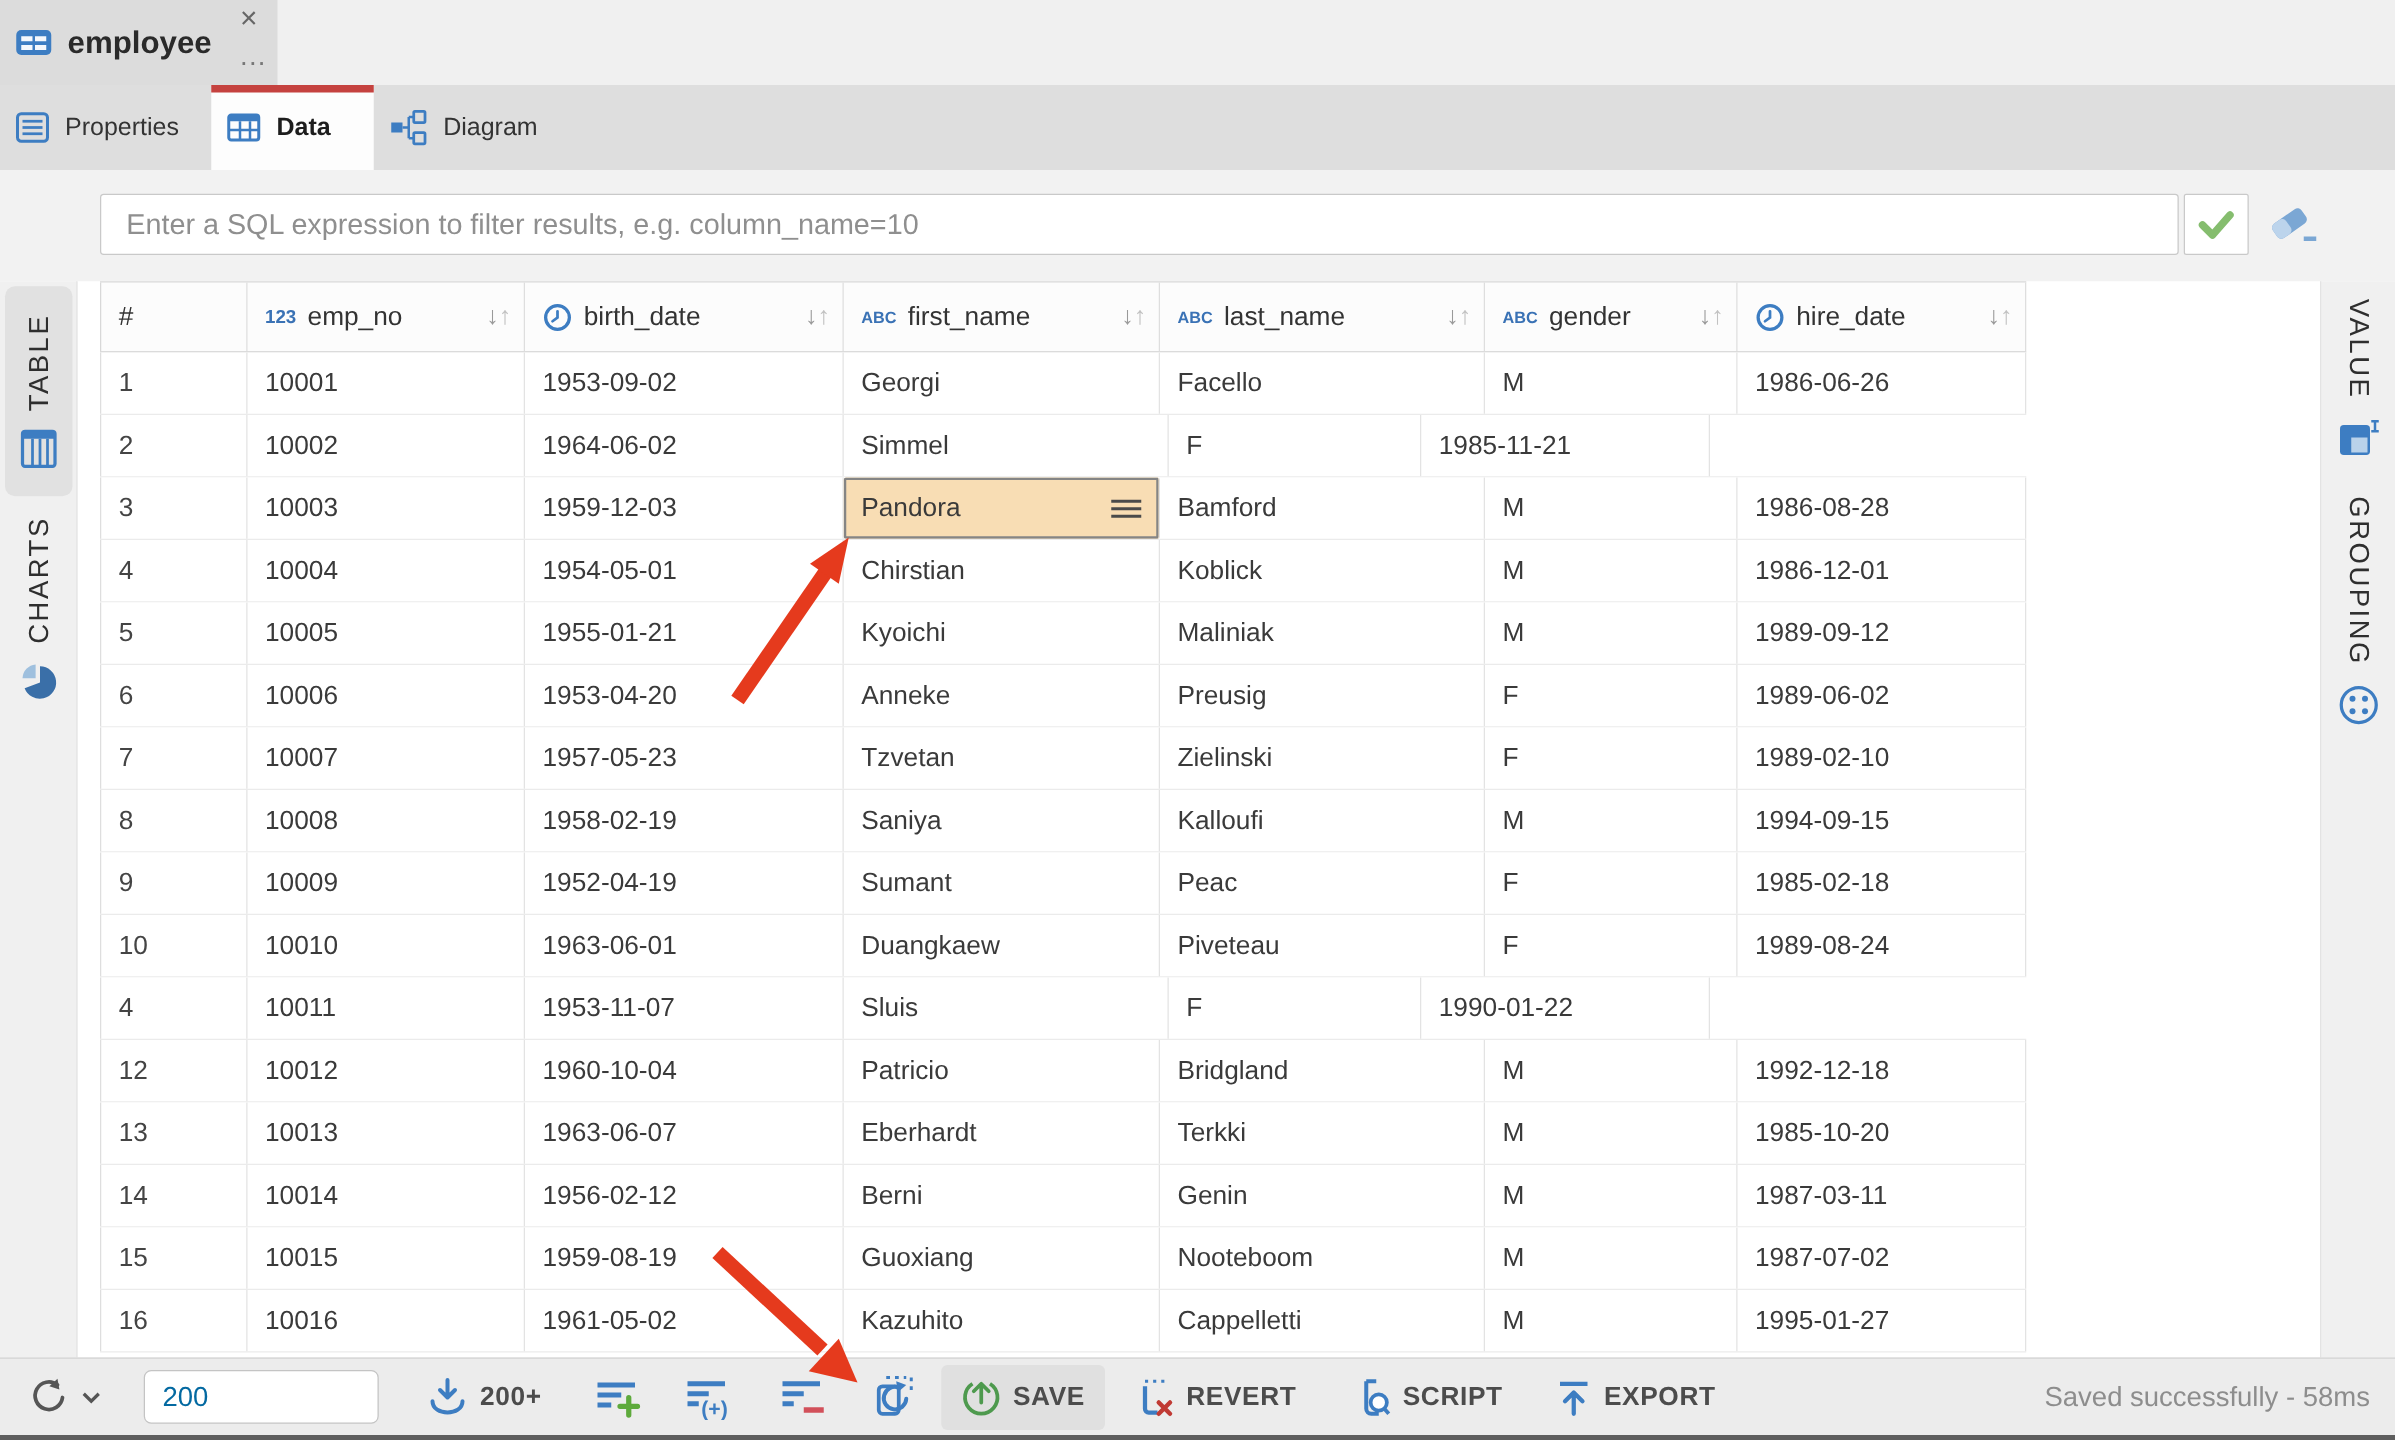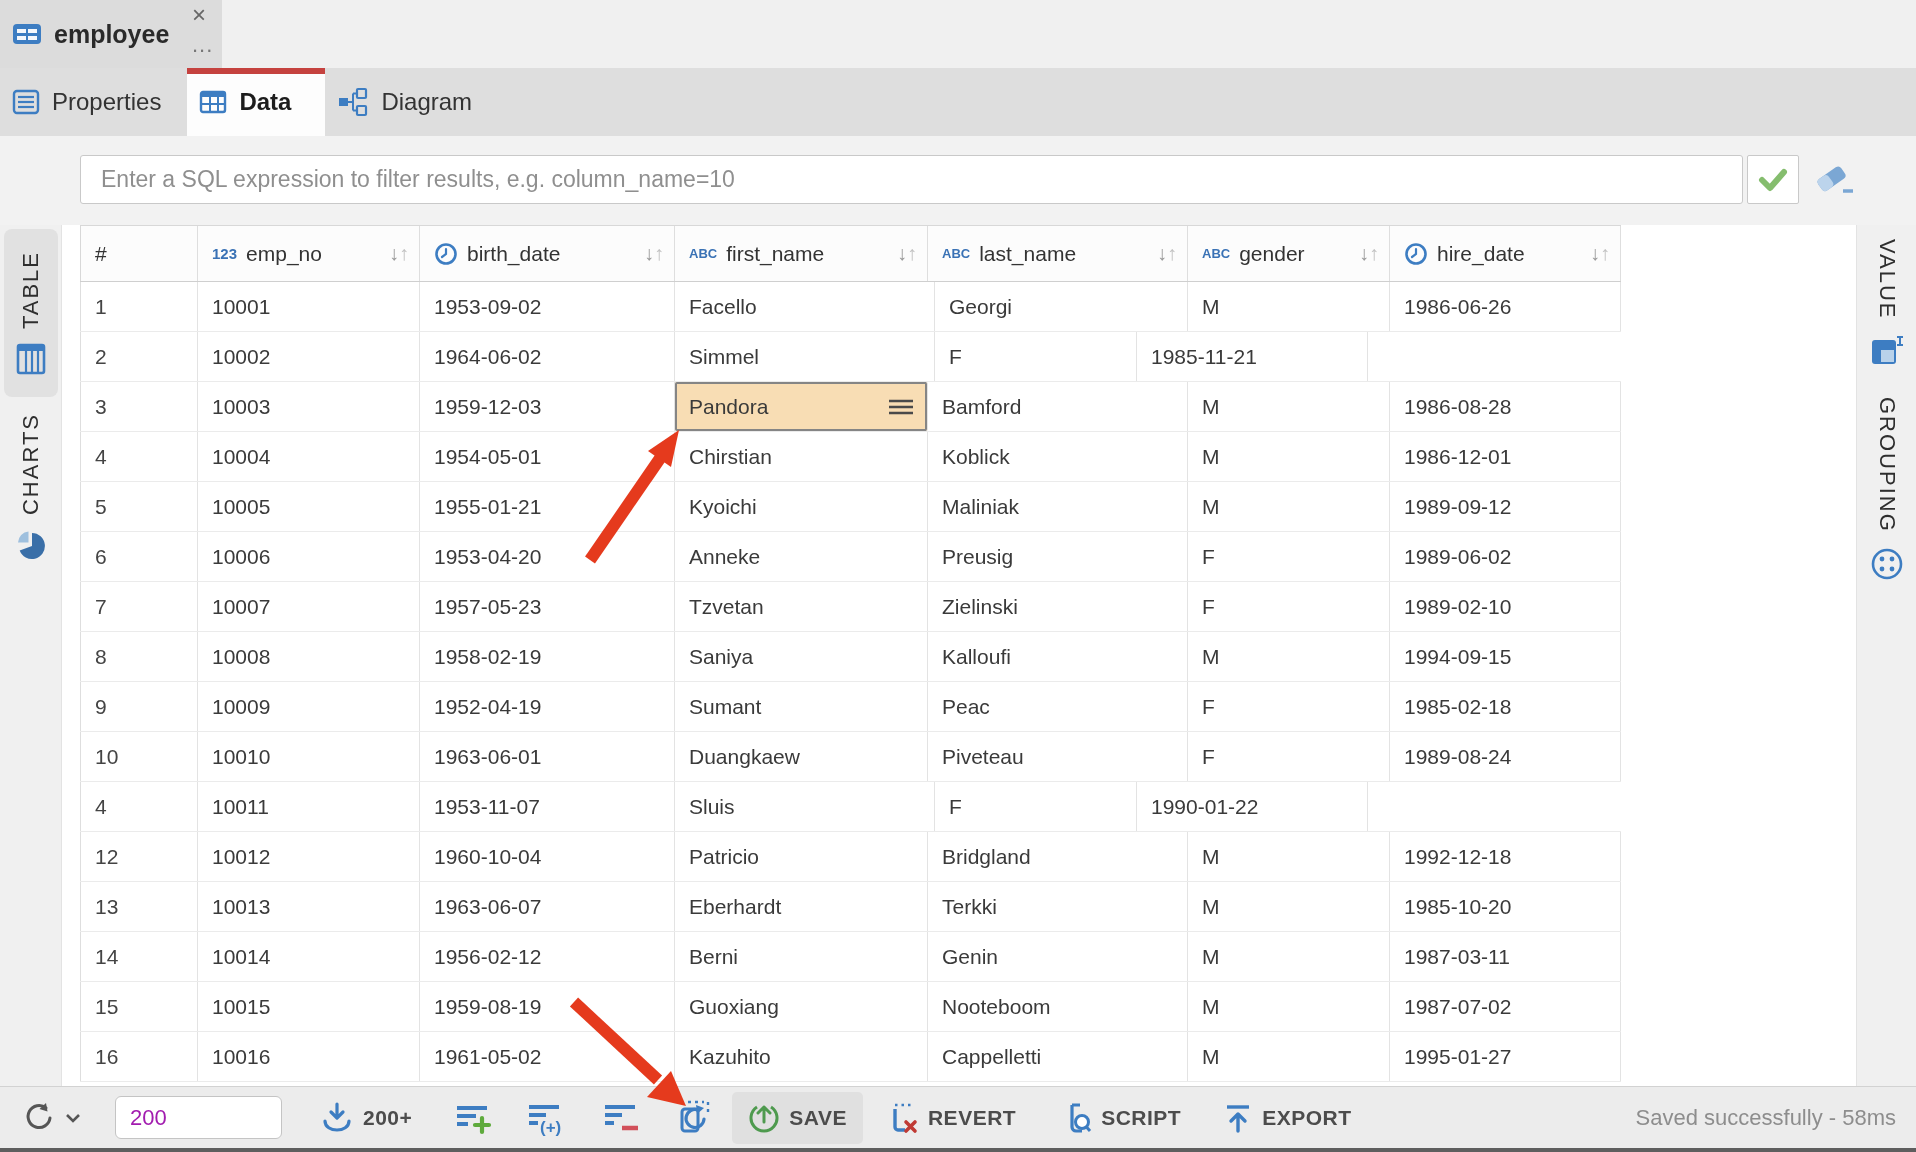--- a/index.html
+++ b/index.html
@@ -10,21 +10,21 @@
   
   #tabrow1 { left:0; top:0; width:1916px; height:68px; background:#f0f0f0; }
   #employee-tab { left:0; top:0; width:222px; height:68px; background:#dcdcdc;
     display:flex; align-items:center; padding-left:12px; cursor:default; }
   #employee-tab .tab-label { font-size:25px; font-weight:bold; color:#2a2a2a; margin-left:12px; }
   #employee-tab .close { position:absolute; left:192px; top:2px; font-size:24px; color:#666; line-height:26px; }
   #employee-tab .more { position:absolute; left:192px; top:34px; font-size:22px; color:#777; letter-spacing:1px; line-height:22px; }
 
   #tabrow2 { left:0; top:68px; width:1916px; height:68px; background:#dedede; display:flex; }
   .page-tab { height:68px; display:flex; align-items:center; padding:0 26px 0 12px; position:relative; }
-  .page-tab .tab-label { font-size:24px; color:#333; margin-left:12px; }
+  .page-tab .tab-label { font-size:20px; color:#333; margin-left:12px; }
   #tab-data { background:#fdfdfd; padding-right:34px; }
   #tab-data .tab-label { font-weight:bold; color:#1d1d1d; }
   #tab-data .active-bar { position:absolute; left:0; top:0; width:100%; height:6px; background:#c5423f; }
 
   
   #filter-row { left:0; top:136px; width:1916px; height:89px; background:#f2f2f2; }
   #filter-input { position:absolute; left:80px; top:19px; width:1663px; height:49px;
     border:1px solid #c9c9c9; border-radius:3px; background:#fff; font-size:23px;
     padding:0 20px; color:#444; font-family:"Liberation Sans", sans-serif; }
   #filter-input::placeholder { color:#8f8f8f; }
@@ -65,22 +65,22 @@
     border-right:1px solid #e3e3e3; font-size:21px; color:#3a3a3a; white-space:nowrap; overflow:hidden; }
   .cell:first-child { border-left:1px solid #dedede; color:#444; }
   .cell.selected { background:#f8ddb4; box-shadow:inset 0 0 0 2px #858585; border-radius:2px;
     justify-content:space-between; padding-right:12px; }
 
   
   #toolbar { left:0; top:1086px; width:1916px; height:62px; background:#ececec;
     border-top:1px solid #d2d2d2; display:flex; align-items:center; }
   .tb-btn { display:flex; align-items:center; gap:9px; padding:8px 10px; border-radius:5px; }
   .tb-label { font-size:21px; font-weight:bold; color:#4c4c4c; letter-spacing:0.5px; }
-  #rowlimit-input { width:167px; height:43px; border:1px solid #c4c4c4; border-radius:6px;
-    background:#fff; font-size:22px; color:#a21caf; padding:0 14px;
+  #rowlimit-input { width:188px; height:43px; border:1px solid #c4c4c4; border-radius:6px;
+    background:#fff; font-size:22px; color:#0369a1; padding:0 14px;
     font-family:"Liberation Sans", sans-serif; margin-left:28px; }
   #fetch-group { margin-left:28px; }
   .editicons { display:flex; align-items:center; gap:32px; margin-left:32px; }
   #save-btn { margin-left:18px; background:#e0e0e0; padding:10px 16px; }
   #revert-btn { margin-left:14px; } #script-btn { margin-left:22px; } #export-btn { margin-left:22px; }
   #status-text { margin-left:auto; margin-right:20px; font-size:22px; color:#8d8d8d; }
   #bottom-edge { left:0; top:1148px; width:1916px; height:4px; background:#5e5e5e; }
 
   #arrow-overlay { position:absolute; left:0; top:0; width:1916px; height:1152px;
     pointer-events:none; z-index:60; }
@@ -255,22 +255,22 @@
         </span>
         <span class="h-label">hire_date</span>
         <span class="sort"><span class="dn">↓</span><span class="up">↑</span></span>
       </div>
     </div>
   <div id="grid-body">
       <div class="grid-row">
         <div class="cell" style="width: 118px;">1</div>
         <div class="cell" style="width: 222px;">10001</div>
         <div class="cell" style="width: 255px;">1953-09-02</div>
+        <div class="cell" style="width: 253px;">Georgi</div>
         <div class="cell" style="width: 260px;">Facello</div>
-        <div class="cell" style="width: 253px;">Georgi</div>
         <div class="cell" style="width: 202px;">M</div>
         <div class="cell" style="width: 231px;">1986-06-26</div>
       </div>
       <div class="grid-row">
         <div class="cell" style="width: 118px;">2</div>
         <div class="cell" style="width: 222px;">10002</div>
         <div class="cell" style="width: 255px;">1964-06-02</div>
         <div class="cell" style="width: 260px;">Simmel</div>
         <div class="cell" style="width: 202px;">F</div>
         <div class="cell" style="width: 231px;">1985-11-21</div>

